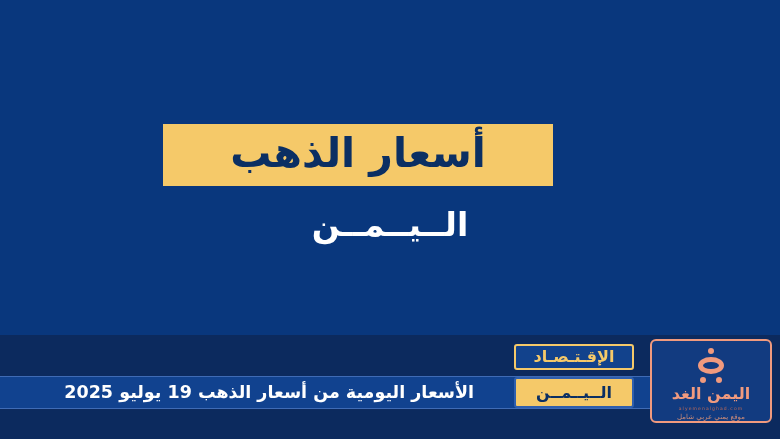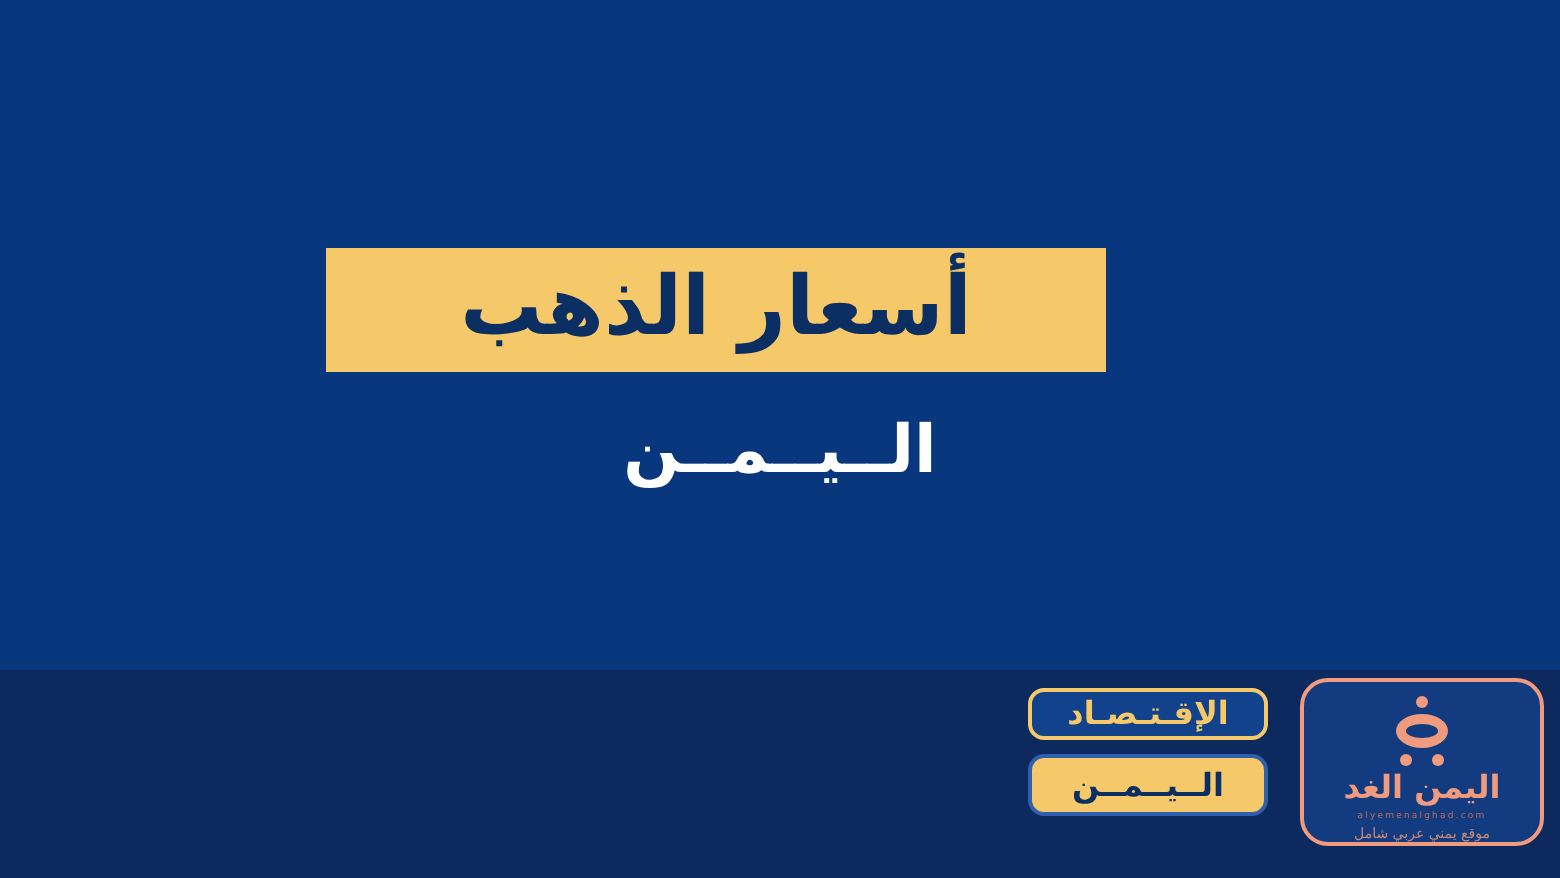--- a/index.html
+++ b/index.html
@@ -91,21 +91,21 @@
     padding-right: 176px;
     line-height: 1;
   }
 
   .badge {
     position: absolute;
     box-sizing: border-box;
     display: flex;
     align-items: center;
     justify-content: center;
-    border-radius: 8px;
+    border-radius: 3px;
     white-space: nowrap;
     font-weight: 700;
     line-height: 1;
   }
   .badge-economy {
     right: 146px;
     top: 9px;
     width: 120px;
     height: 26px;
     border: 2px solid #f5c969;
@@ -126,21 +126,21 @@
 
   
   .logo-panel {
     position: absolute;
     right: 8px;
     top: 4px;
     width: 122px;
     height: 84px;
     box-sizing: border-box;
     border: 2px solid #f09a7e;
-    border-radius: 14px;
+    border-radius: 6px;
     background: #123b80;
     display: flex;
     flex-direction: column;
     align-items: center;
     justify-content: flex-start;
     padding-top: 7px;
   }
   .logo-mark {
     width: 40px;
     height: 36px;
@@ -200,20 +200,23 @@
     <div class="title-banner">
       <span class="title-text">أسعار الذهب</span>
     </div>
 
     <div class="subtitle">الــيــمــن</div>
 
   </div>
 
   <div class="bottom-bar">
 
+    <div class="headline-strip">
+      <span class="headline-text">الأسعار اليومية من أسعار الذهب 19 يوليو 2025</span>
+    </div>
 
     <div class="badge badge-economy">الإقـتـصـاد</div>
 
     <div class="badge badge-yemen">الــيــمــن</div>
 
     <div class="logo-panel">
       <div class="logo-mark">
         <span class="ring"></span>
         <span class="dot dot-top"></span>
         <span class="dot dot-bl"></span>

